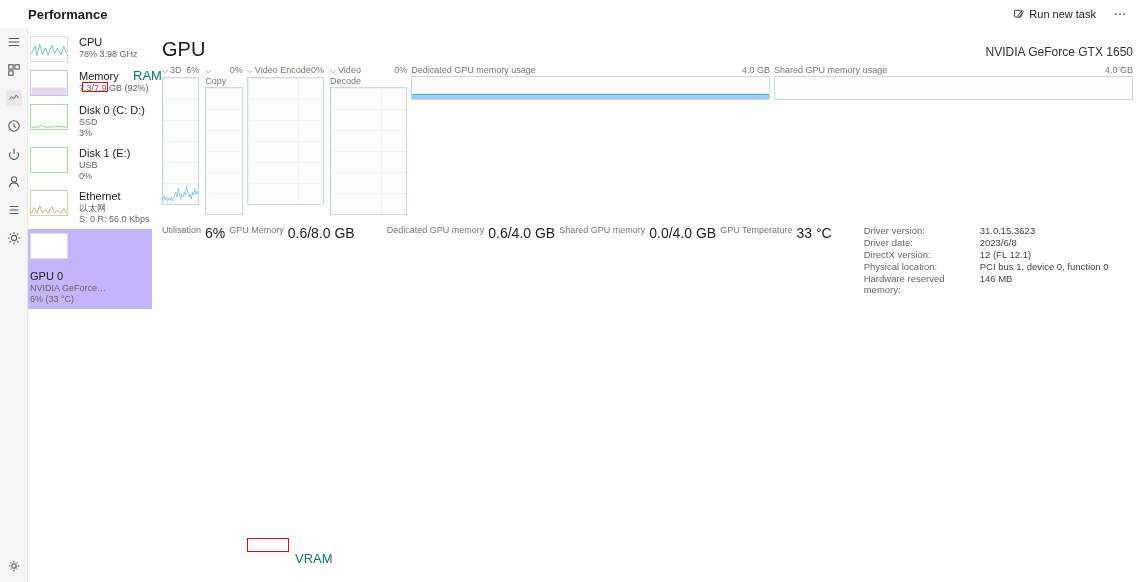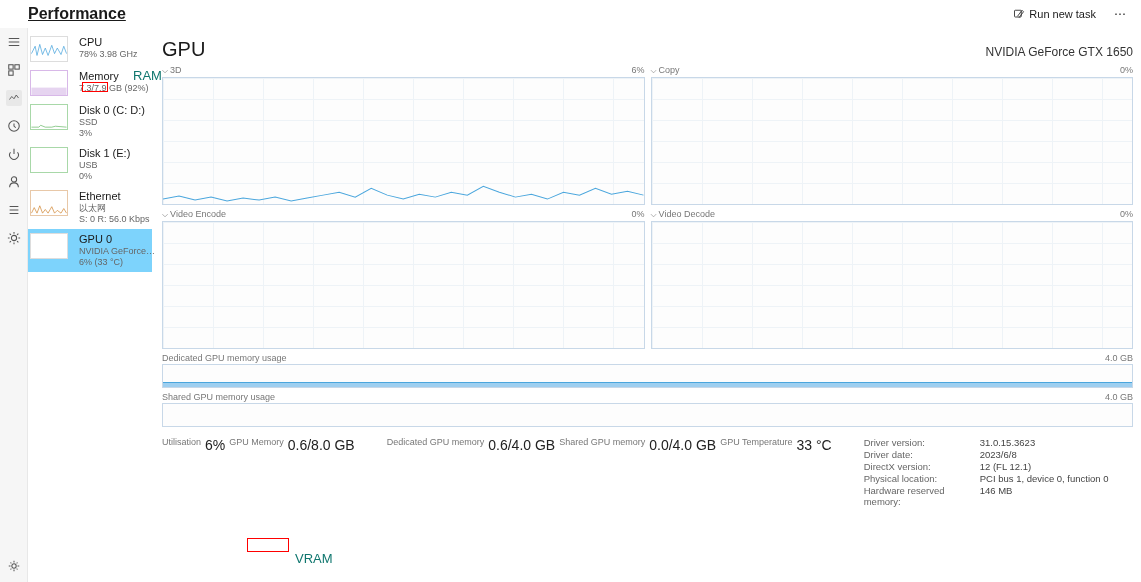--- a/index.html
+++ b/index.html
@@ -3,36 +3,36 @@
 <meta charset="utf-8">
 <style>
 * { margin:0; padding:0; box-sizing:border-box; }
 body { font-family:"Segoe UI",Arial,sans-serif; font-size:11px; color:#1a1a1a; background:#fff; width:1141px; height:582px; overflow:hidden; position:relative; }
 .layout { display:flex; height:100%; }
 .rail { width:28px; background:#f6f6f6; border-right:1px solid #e8e8e8; display:flex; flex-direction:column; align-items:center; padding-top:6px; gap:12px; }
 .rail-icon { width:16px; height:16px; display:flex; align-items:center; justify-content:center; color:#555; cursor:pointer; position:relative; }
 .rail-icon svg { width:14px; height:14px; stroke:#555; fill:none; stroke-width:1.2; }
 .rail-bottom { margin-top:auto; margin-bottom:8px; }
 .col-left { width:124px; display:flex; flex-direction:column; }
-.header-title { font-size:16px; font-weight:600;text-decoration:underline; }
+.header-title { font-size:13px; font-weight:600; }
 .run-task { display:flex; align-items:center; gap:4px; font-size:11px; cursor:pointer; padding:2px 6px; }
 .run-task svg { width:12px; height:12px; stroke:#333; fill:none; stroke-width:1.2; }
 .more { padding:2px 6px; cursor:pointer; font-size:12px; letter-spacing:1px; }
 .sidebar { padding-top:4px; }
 .side-item { display:flex; gap:11px; padding:4px 4px 4px 2px; cursor:pointer; }
-.side-item.selected { background:#7dd3fc; }
+.side-item.selected { background:#c4b5fd;flex-direction:column; }
 .thumb { width:38px; height:26px; border:1px solid #ddd; background:#fff; position:relative; overflow:hidden; flex-shrink:0; }
 .thumb svg { width:100%; height:100%; }
 .side-text .t1 { font-size:11px; line-height:13px; }
 .side-text .t2 { font-size:9px; color:#666; line-height:11px; white-space:nowrap; overflow:hidden; text-overflow:ellipsis; max-width:78px; }
 .main { flex:1; display:flex; flex-direction:column; padding:10px 8px 4px 10px; overflow:hidden; }
 .main-header { display:flex; align-items:baseline; justify-content:space-between; margin-bottom:4px; }
 .main-title { font-size:20px; font-weight:400; }
 .gpu-name { font-size:12px; color:#333; }
-.graphs { display:flex; flex-direction:column; gap:4px; }
+.graphs { display:flex; flex-direction:row; gap:4px; }
 .graph-row { display:flex; gap:6px; }
 .graph-box { flex:1; position:relative; }
 .graph-label { display:flex; justify-content:space-between; font-size:9px; color:#777; margin-bottom:1px; }
 .graph-label .chev::before { content:"⌵"; display:inline-block; margin-right:2px; font-size:8px; }
 .graph-area { border:1px solid #c8d8e8; background:#fdfdfd; position:relative; overflow:hidden; }
 .g-small .graph-area { height:128px; }
 .g-mem .graph-area { height:24px; }
 .graph-area svg { position:absolute; inset:0; width:100%; height:100%; }
 .grid-lines { background-image:linear-gradient(#eef3f7 1px,transparent 1px),linear-gradient(90deg,#eef3f7 1px,transparent 1px); background-size:50px 21px; position:absolute; inset:0; }
 .mem-bar { position:absolute; left:0; right:0; bottom:0; height:5px; background:#9ecff0; border-top:1px solid #4aa6dd; }

